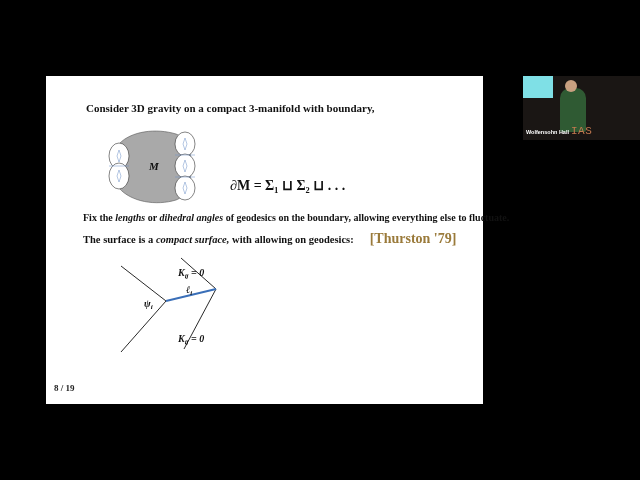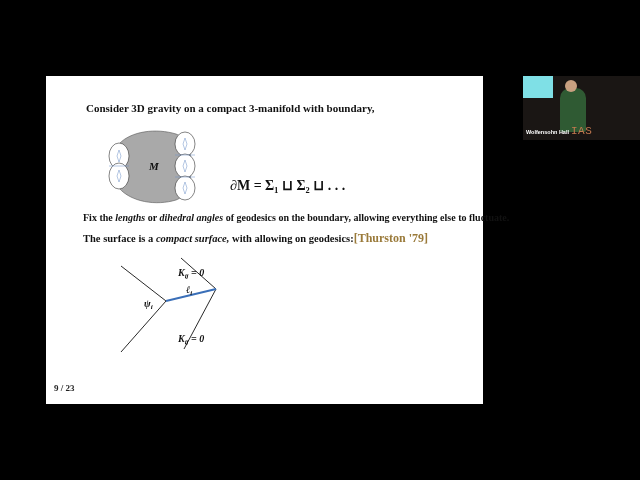--- a/index.html
+++ b/index.html
@@ -3,21 +3,21 @@
 <meta charset="utf-8">
 <style>
   html, body { margin:0; padding:0; background:#000; }
   body { width:640px; height:480px; position:relative; overflow:hidden; font-family:"Liberation Serif", serif; }
   .slide { position:absolute; left:46px; top:76px; width:437px; height:328px; background:#fff;font-weight:bold; }
   .line1 { position:absolute; left:40px; top:26px; font-size:11px; color:#111; white-space:nowrap; }
   .fig1 { position:absolute; left:55px; top:50px; }
   .eq { position:absolute; left:184px; top:70px; font-size:14px; color:#111; white-space:nowrap;margin-top:31px; }
   .line2 { position:absolute; left:37px; top:136px; font-size:10px; color:#111; white-space:nowrap; }
   .line3 { position:absolute; left:37px; top:155px; font-size:10.5px; color:#111; white-space:nowrap; }
-  .cite { color:#9a7a3a; font-size:12px; margin-left:0; }
+  .cite { color:#9a7a3a; font-size:14px; margin-left:16px; }
   .fig2 { position:absolute; left:70px; top:180px; }
   .pagenum { position:absolute; left:8px; top:307px; font-size:9px; color:#222; }
   .cam { position:absolute; left:523px; top:76px; width:117px; height:64px; background:#1a1614; overflow:hidden; }
   .cam .screen { position:absolute; left:0; top:0; width:30px; height:22px; background:#7fe0e6; }
   .cam .person { position:absolute; left:37px; top:12px; width:26px; height:44px; background:#2f5a33; border-radius:10px 10px 2px 2px; }
   .cam .head { position:absolute; left:42px; top:4px; width:12px; height:12px; background:#c8a080; border-radius:50%; }
   .cam .label { position:absolute; left:3px; top:53px; font-family:"Liberation Sans", sans-serif; font-size:5.5px; font-weight:bold; color:#fff; }
   .cam .ias { position:absolute; left:48px; top:49px; font-size:11px; color:#c47a50; letter-spacing:0.5px;font-family:Liberation Mono, monospace; }
 </style>
 </head>
@@ -65,21 +65,21 @@
       <line x1="65" y1="2" x2="100" y2="33"></line>
       <line x1="100" y1="33" x2="68" y2="93"></line>
     </g>
     <line x1="50" y1="45" x2="100" y2="33" stroke="#3a6fb8" stroke-width="2"></line>
     <text x="62" y="20" font-family="Liberation Serif, serif" font-style="italic" font-size="10" fill="#111">K<tspan font-size="7" dy="2">ij</tspan><tspan dy="-2"> = 0</tspan></text>
     <text x="62" y="86" font-family="Liberation Serif, serif" font-style="italic" font-size="10" fill="#111">K<tspan font-size="7" dy="2">ij</tspan><tspan dy="-2"> = 0</tspan></text>
     <text x="28" y="51" font-family="Liberation Serif, serif" font-style="italic" font-size="10" fill="#111">ψ<tspan font-size="7" dy="2">i</tspan></text>
     <text x="70" y="37" font-family="Liberation Serif, serif" font-style="italic" font-size="10" fill="#111">ℓ<tspan font-size="7" dy="2">i</tspan></text>
   </svg>
 
-  <div class="pagenum">9 / 23</div>
+  <div class="pagenum">8 / 19</div>
 </div>
 
 <div class="cam">
   <div class="screen"></div>
   <div class="person"></div>
   <div class="head"></div>
   <div class="label">Wolfensohn Hall</div>
   <div class="ias">IAS</div>
 </div>
 

